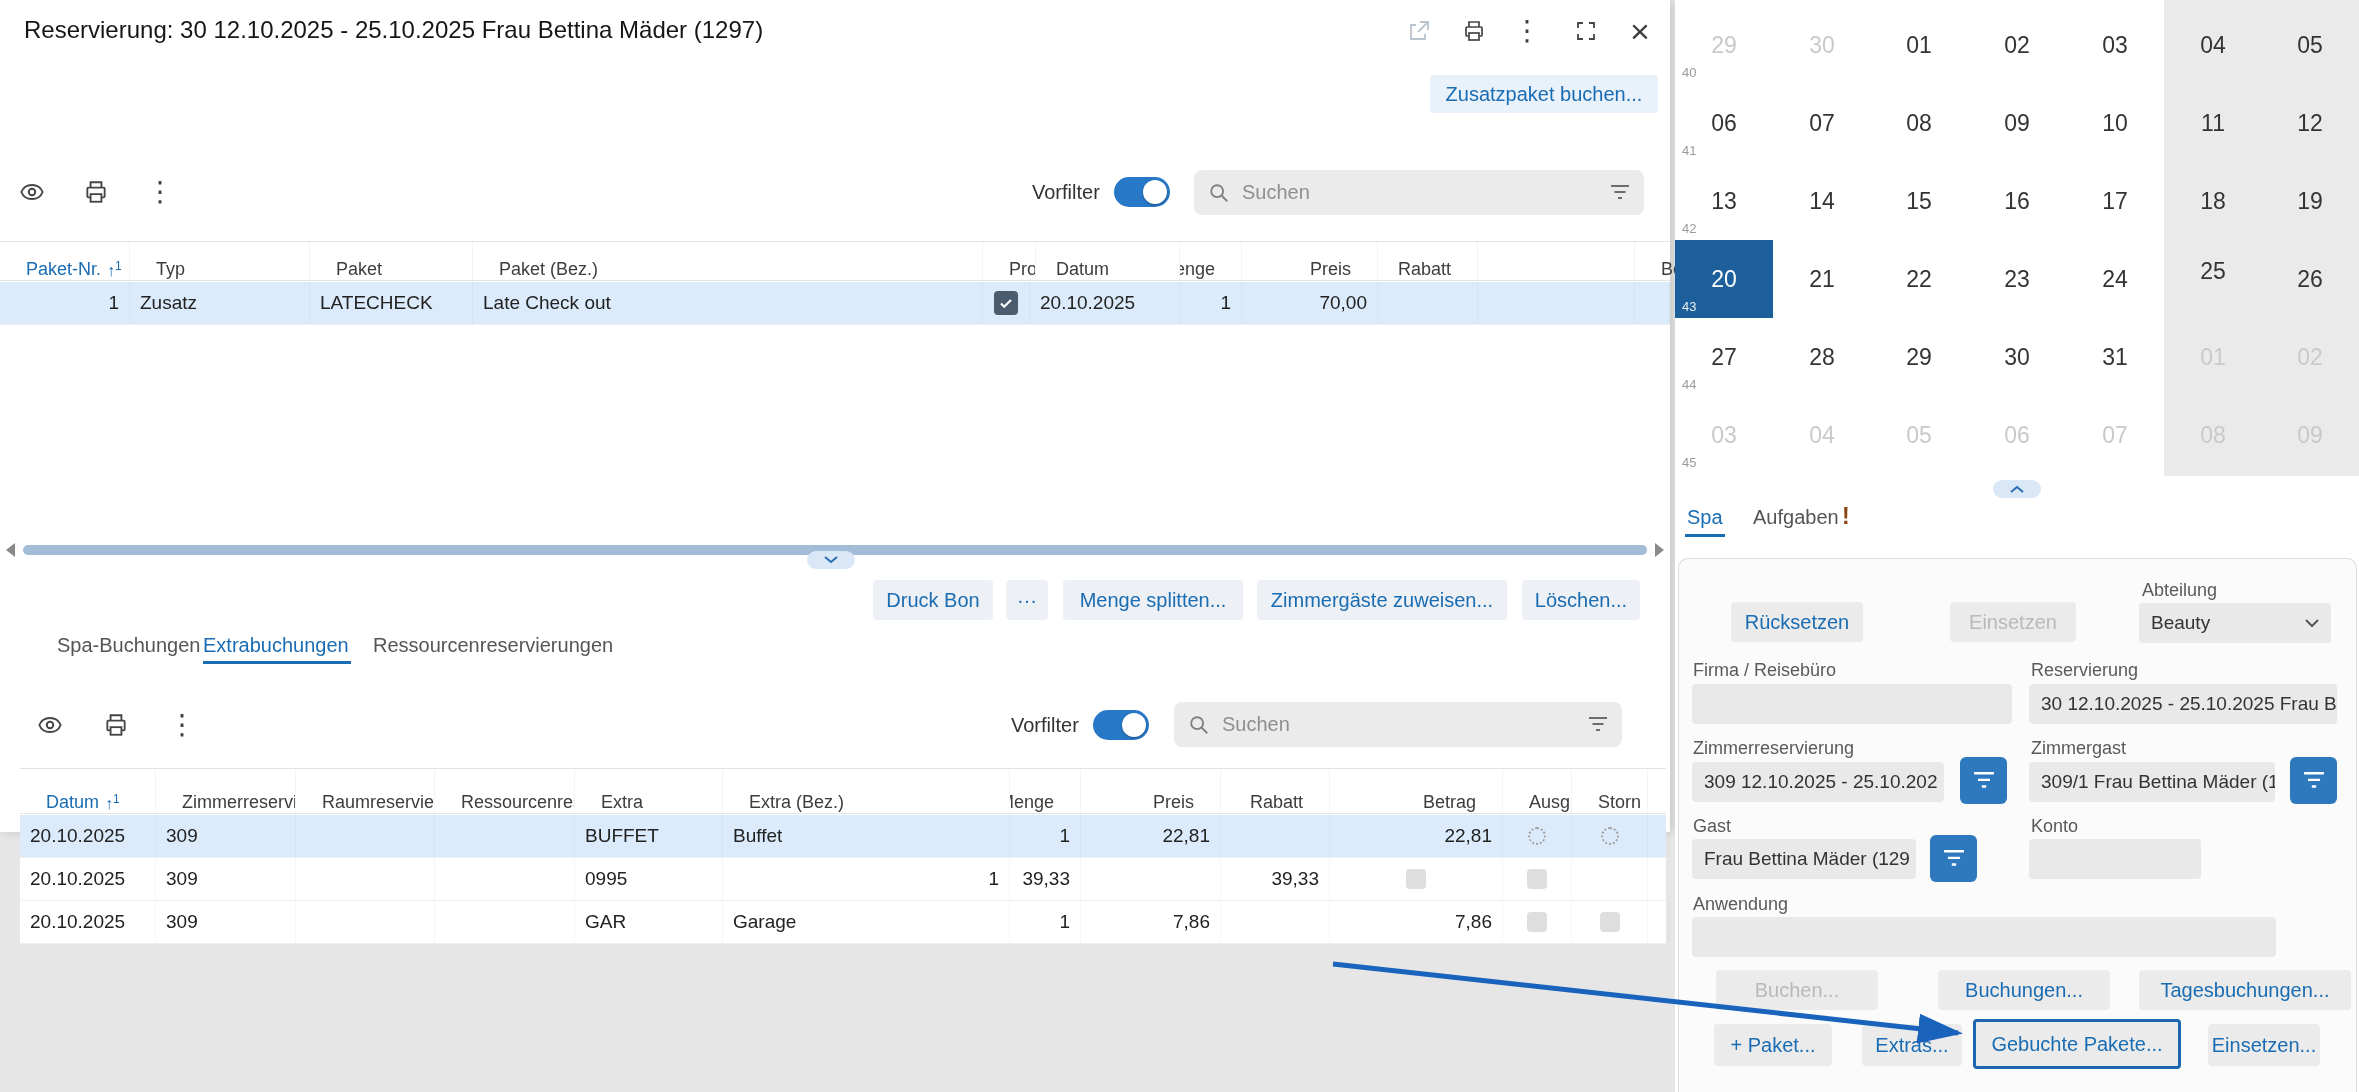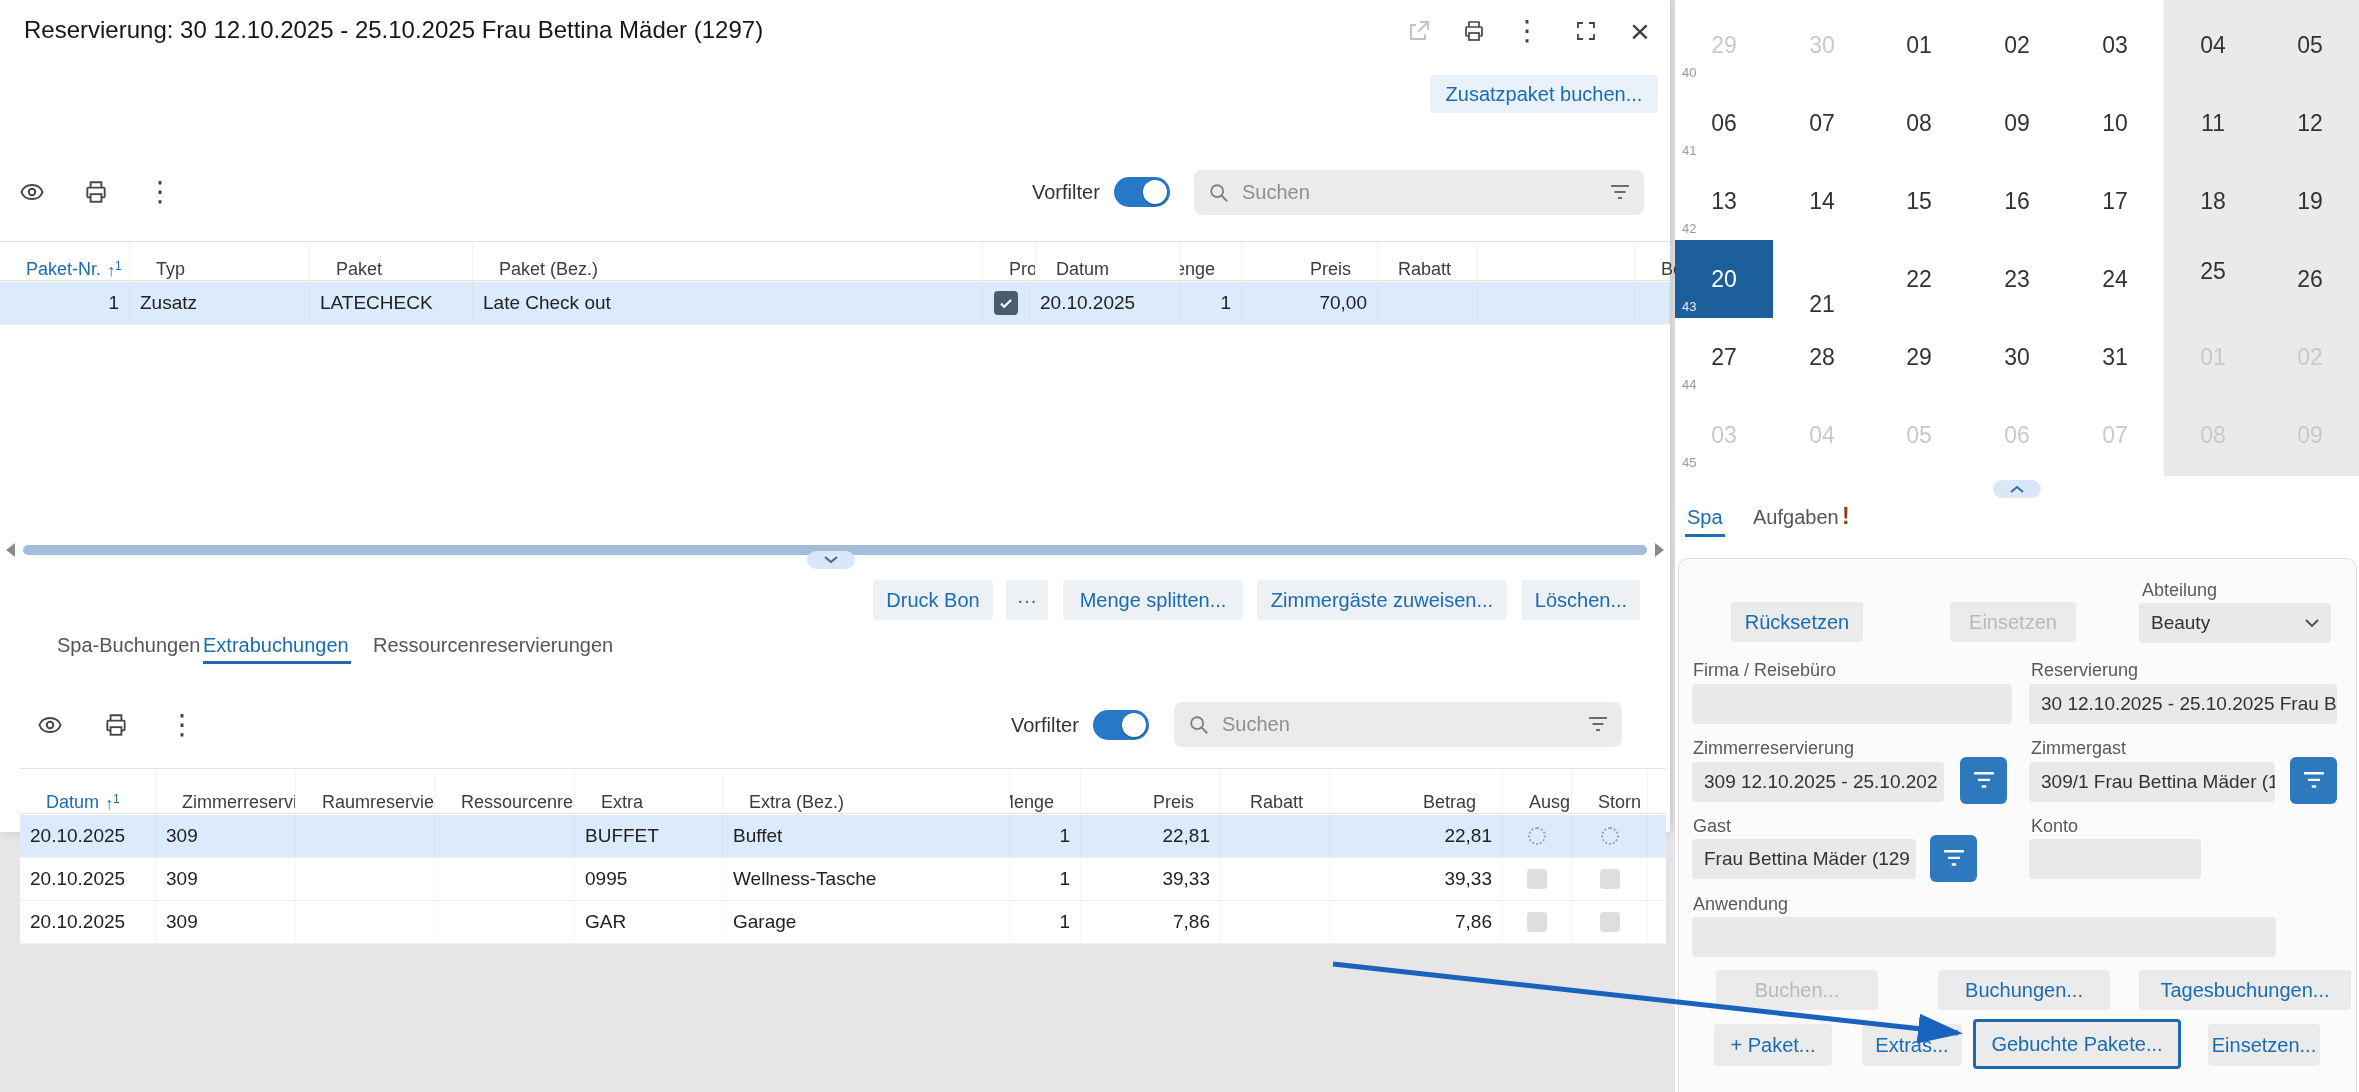--- a/index.html
+++ b/index.html
@@ -351,21 +351,20 @@
             <span class="dotcircle"></span>
           </div>
           <div class="cell"></div>
         </div>
         <div class="trow t2grid">
           <div class="cell">20.10.2025</div>
           <div class="cell">309</div>
           <div class="cell"></div>
           <div class="cell"></div>
           <div class="cell">0995</div>
-          <div class="cell">Wellness-Tasche</div>
           <div class="cell num">1</div>
           <div class="cell num">39,33</div>
           <div class="cell num"></div>
           <div class="cell num">39,33</div>
           <div class="cell ccenter">
             <span class="graybox"></span>
           </div>
           <div class="cell ccenter">
             <span class="graybox"></span>
           </div>
@@ -461,21 +460,21 @@
         <div class="cal-cell" style="left: 489px; top: 162px;">
           <span class="daynum">18</span>
         </div>
         <div class="cal-cell" style="left: 586px; top: 162px;">
           <span class="daynum">19</span>
         </div>
         <div class="cal-cell selected" style="left: 0px; top: 240px;">
           <span class="daynum">20</span>
           <span class="weeknum">43</span>
         </div>
-        <div class="cal-cell" style="left: 98px; top: 240px; align-items: flex-end;">
+        <div class="cal-cell" style="left: 98px; top: 240px;">
           <span class="daynum">21</span>
         </div>
         <div class="cal-cell" style="left: 195px; top: 240px;">
           <span class="daynum">22</span>
         </div>
         <div class="cal-cell" style="left: 293px; top: 240px;">
           <span class="daynum">23</span>
         </div>
         <div class="cal-cell" style="left: 391px; top: 240px;">
           <span class="daynum">24</span>

